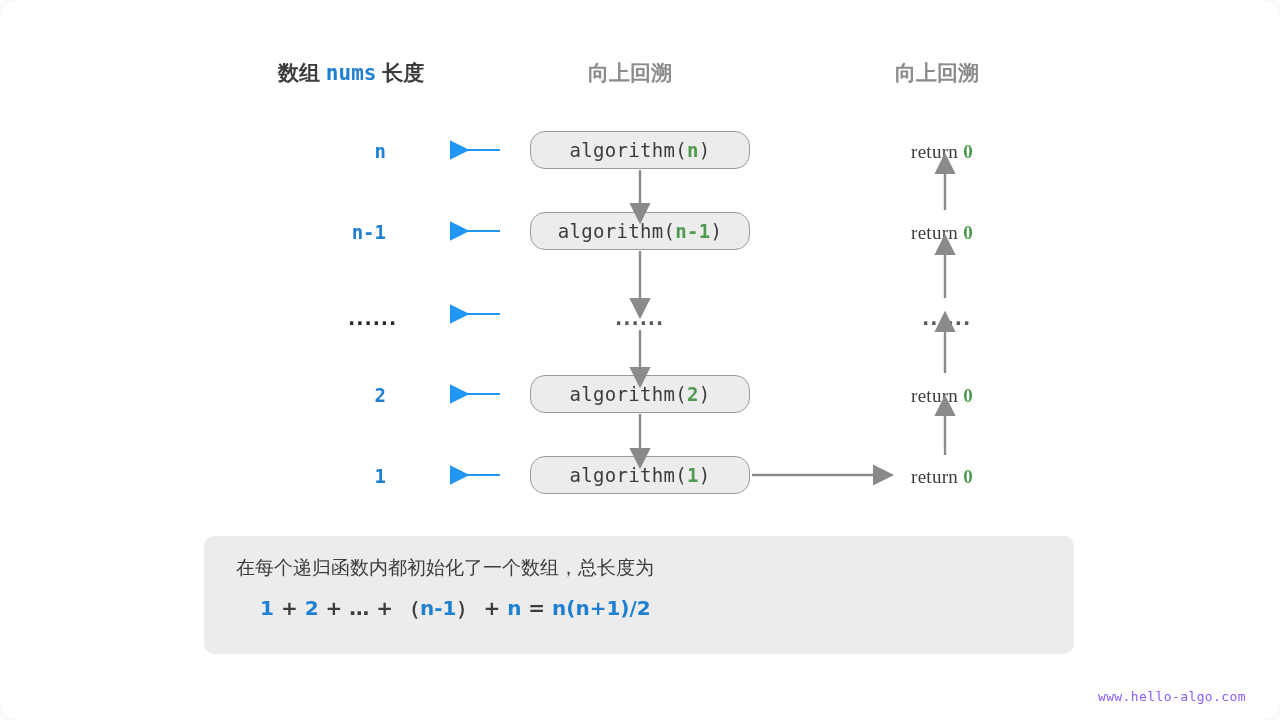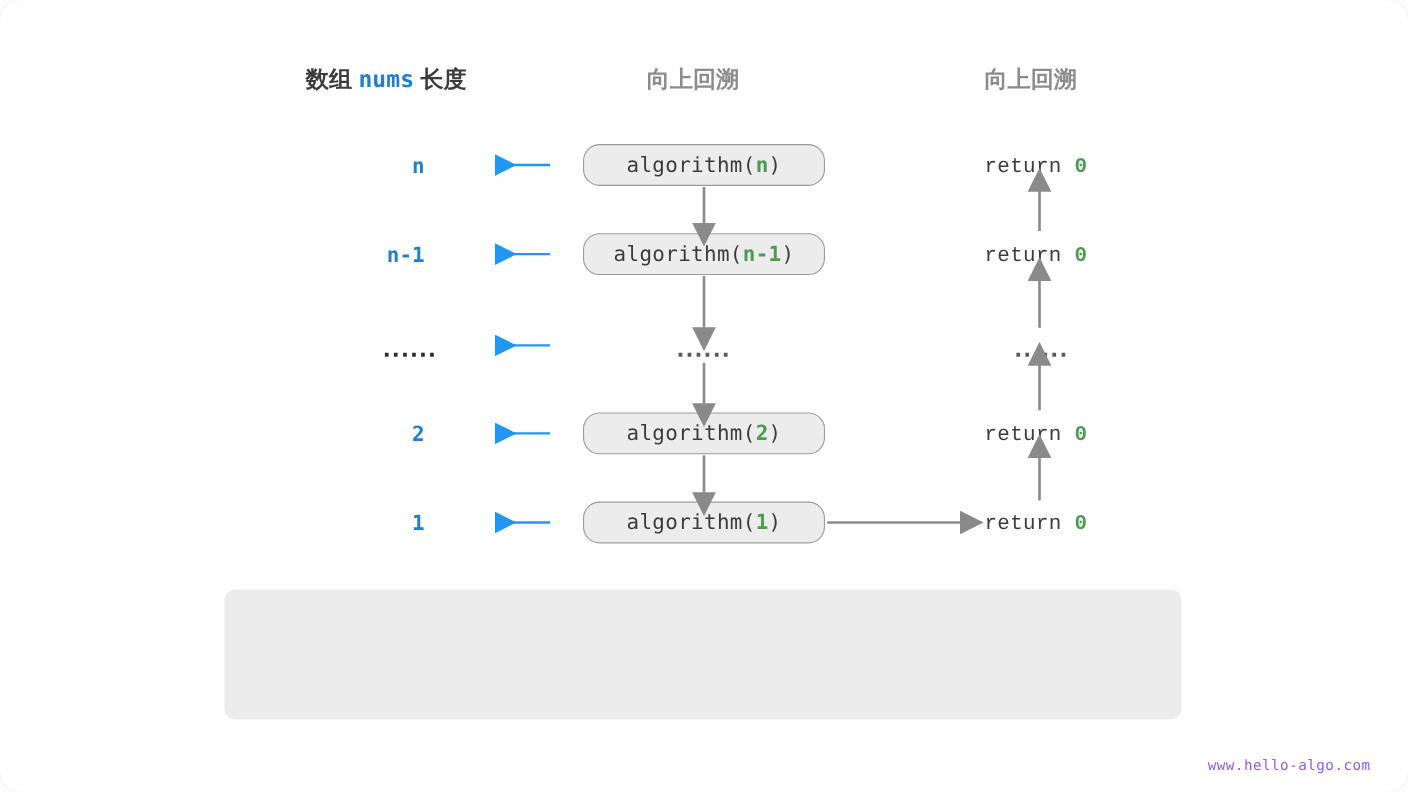--- a/index.html
+++ b/index.html
@@ -97,26 +97,27 @@
     color: #5a5a5a;
     letter-spacing: 1px;
     line-height: 1;
     white-space: nowrap;
     font-family: "DejaVu Sans", sans-serif;
   }
 
   
   .ret {
     position: absolute;
-    font-family: Liberation Mono, monospace;
+    font-family: Liberation Serif, serif;
     font-size: 19px;
     color: #3c3c3c;
     white-space: nowrap;
     line-height: 1;
     letter-spacing: 0.3px;
+    margin-left: 16px;
   }
   .ret .val { color: #4e9a51; font-weight: bold; }
 
   
   .trigger-note {
     position: absolute;
     font-size: 16px;
     font-weight: bold;
     color: #7e7e7e;
     line-height: 1.45;
@@ -266,17 +267,31 @@
 
     <g>
       <line x1="945" y1="210" x2="945" y2="172" stroke="#8a8a8a" stroke-width="2.4" marker-end="url(#gray-arrow-down)"></line>
       <line x1="945" y1="298" x2="945" y2="253" stroke="#8a8a8a" stroke-width="2.4" marker-end="url(#gray-arrow-down)"></line>
       <line x1="945" y1="373" x2="945" y2="330" stroke="#8a8a8a" stroke-width="2.4" marker-end="url(#gray-arrow-down)"></line>
       <line x1="945" y1="455" x2="945" y2="414" stroke="#8a8a8a" stroke-width="2.4" marker-end="url(#gray-arrow-down)"></line>
     </g>
   </svg>
 
   <div id="summary">
+    <div id="summary-text-1">在每个递归函数内都初始化了一个数组，总长度为</div>
+    <div id="summary-formula">
+      <span class="b">1</span>
+      <span class="op">+</span>
+      <span class="b">2</span>
+      <span class="op">+</span>
+      <span class="op">…</span>
+      <span class="op">+</span>
+      <span class="op">（</span><span class="b">n-1</span><span class="op">）</span>
+      <span class="op">+</span>
+      <span class="b">n</span>
+      <span class="op">=</span>
+      <span class="b">n(n+1)/2</span>
+    </div>
 
   </div>
 
   <div id="watermark">www.hello-algo.com</div>
 </div>
 
 </body></html>

